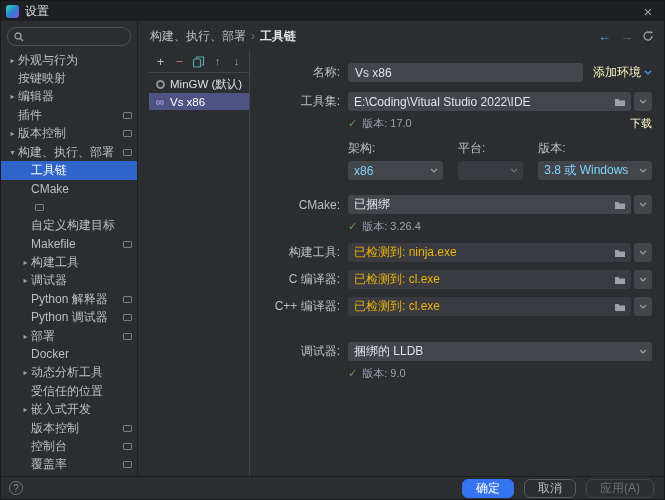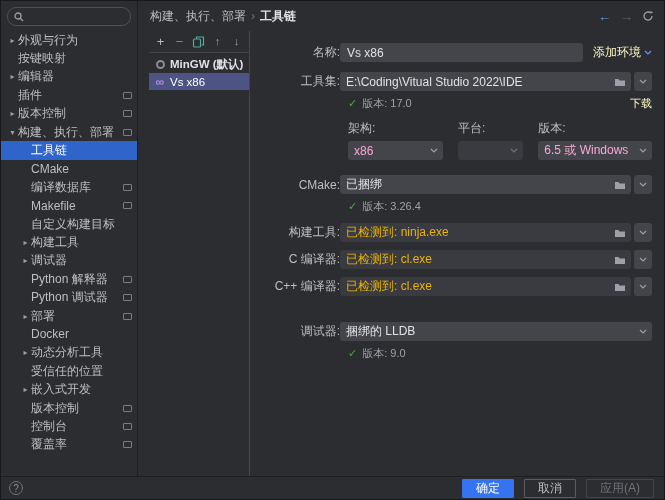--- a/index.html
+++ b/index.html
@@ -48,59 +48,64 @@
   .tb-plus{color:#b8bbc2;font-size:13px}
   .tb-minus{color:#d76a6a;font-size:13px}
   .tb-arrow{color:#9da0a8;font-size:11px}
   .list{flex:1;padding-top:3px}
   .list-row{height:17px;display:flex;align-items:center;gap:4px;padding:0 5px;white-space:nowrap;cursor:default}
   .list-row.selected{background:#4d5382;color:#fff}
   .ticon{width:12px;flex:none;text-align:center;line-height:1}
   .mingw-glyph{display:inline-block;width:9px;height:9px;border:2px solid #8a8d93;border-radius:50%}
   .vs-glyph{color:#b18ae0;font-weight:bold;font-size:12px}
   .list-label{overflow:hidden;text-overflow:ellipsis;font-size:11.5px}
-  .list-row.default-row .list-label{font-weight:bold;color:#dfe1e5}
+  .list-row.default-row .list-label{font-weight:normal;color:#dfe1e5}
 
   
   .detail{flex:1;min-width:0;padding:12px 12px 0 10px;display:flex;flex-direction:column}
   .frow{display:flex;align-items:center;flex:none}
-  .flabel{width:80px;flex:none;text-align:right;white-space:nowrap}
+  .flabel{width:80px;flex:none;text-align:right;margin-right:8px;white-space:nowrap}
   .text-input{flex:1;min-width:0;height:19px;background:#43454a;border:1px solid #43454a;border-radius:3px;color:#dfe1e5;padding:0 6px;font:inherit;outline:none}
   .combo{flex:1;min-width:0;height:19px;background:#43454a;border-radius:3px;display:flex;align-items:center;padding:0 5px 0 6px}
   .combo .ctext{flex:1;min-width:0;overflow:hidden;white-space:nowrap;color:#dfe1e5}
   .combo.disabled{background:#393b40}
   .combo.disabled .ctext{color:#eab308}
   .chevbox{width:18px;height:19px;background:#43454a;border-radius:3px;margin-left:3px;display:flex;align-items:center;justify-content:center;flex:none}
   .link{color:#fef9c3;white-space:nowrap;cursor:default}
   .link-underline{}
   .addenv{display:flex;align-items:center;gap:3px;margin-left:10px;flex:none}
   .verline{display:flex;align-items:center;margin:5px 0 0 88px;font-size:11px;color:#9da0a8;flex:none}
   .check{color:#57a64a;margin-right:5px;font-size:11px}
   .spacer{flex:1}
 
   .arch-block{display:flex;gap:15px;margin:9px 0 0 88px;flex:none}
   .arch-col{display:flex;flex-direction:column;gap:4px}
   .arch-combo{height:19px;background:#43454a;border-radius:3px;display:flex;align-items:center;gap:4px;padding:0 5px 0 6px}
   .arch-combo.disabled{background:#393b40}
-  .arch-combo .ctext{flex:1;min-width:0;overflow:hidden;white-space:nowrap;color:#f9a8d4}
+  .arch-combo .ctext{flex:1;min-width:0;overflow:hidden;white-space:nowrap;color:#7dd3fc}
 
   
   .footer{height:23px;flex:none;border-top:1px solid #1e1f22;display:flex;align-items:center;padding:0 10px 0 8px;gap:10px}
   .help-circle{width:14px;height:14px;border:1px solid #6f737a;border-radius:50%;color:#8c8e94;font-size:10px;display:flex;align-items:center;justify-content:center;flex:none}
   .btns{margin-left:auto;display:flex;gap:10px}
-  .btn{height:19px;padding:0 13px;border-radius:1px;border:1px solid #5a5d63;background:#2b2d30;color:#bcbec4;font:inherit;font-size:12px;display:flex;align-items:center;cursor:default}
+  .btn{height:19px;padding:0 13px;border-radius:6px;border:1px solid #5a5d63;background:#2b2d30;color:#bcbec4;font:inherit;font-size:12px;display:flex;align-items:center;cursor:default}
   .btn-primary{background:#3574f0;border-color:#3574f0;color:#fff}
   .btn-disabled{color:#6f737a;border-color:#43454a}
   svg{display:block}
 </style>
 </head>
 <body>
 
 <div class="window">
 
+  <div class="titlebar">
+    <span class="app-icon"></span>
+    <span class="win-title">设置</span>
+    <span class="close-x">×</span>
+  </div>
 
   <div class="bodyrow">
 
     <div class="sidebar">
       <div class="searchbox">
         <svg width="10" height="10" viewBox="0 0 10 10">
           <circle cx="4" cy="4" r="3" fill="none" stroke="#9da0a8" stroke-width="1.3"></circle>
           <line x1="6.3" y1="6.3" x2="9" y2="9" stroke="#9da0a8" stroke-width="1.3"></line>
         </svg>
         <input placeholder="" style="">
@@ -150,34 +155,33 @@
           </div>
 
           <div class="tree-row child">
             <span class="chev"></span>
             <span class="tree-label">CMake</span>
 
           </div>
 
           <div class="tree-row child">
             <span class="chev"></span>
-            <span class="tree-label">编译数据库</span>
-            <span class="tree-badge show"></span>
+            <span class="tree-badge show"></span>
+          </div>
+
+          <div class="tree-row child">
+            <span class="chev"></span>
+            <span class="tree-label">自定义构建目标</span>
+
           </div>
 
           <div class="tree-row child">
             <span class="chev"></span>
             <span class="tree-label">Makefile</span>
             <span class="tree-badge show"></span>
-          </div>
-
-          <div class="tree-row child">
-            <span class="chev"></span>
-            <span class="tree-label">自定义构建目标</span>
-
           </div>
 
           <div class="tree-row child">
             <span class="chev">▸</span>
             <span class="tree-label">构建工具</span>
 
           </div>
 
           <div class="tree-row child">
             <span class="chev">▸</span>
@@ -336,21 +340,21 @@
               <div class="arch-combo disabled">
                 <span class="ctext"></span>
                 <svg width="8" height="5" viewBox="0 0 8 5">
                   <polyline points="1,1 4,4 7,1" fill="none" stroke="#6f737a" stroke-width="1.2"></polyline>
                 </svg>
               </div>
             </div>
             <div class="arch-col" style="width:122px">
               <span>版本:</span>
               <div class="arch-combo">
-                <span class="ctext">6.5 或 Windows</span>
+                <span class="ctext">3.8 或 Windows</span>
                 <svg width="8" height="5" viewBox="0 0 8 5">
                   <polyline points="1,1 4,4 7,1" fill="none" stroke="#9da0a8" stroke-width="1.2"></polyline>
                 </svg>
               </div>
             </div>
           </div>
 
           <div class="frow" style="margin-top:15px">
             <span class="flabel">CMake:</span>
             <div class="combo">

